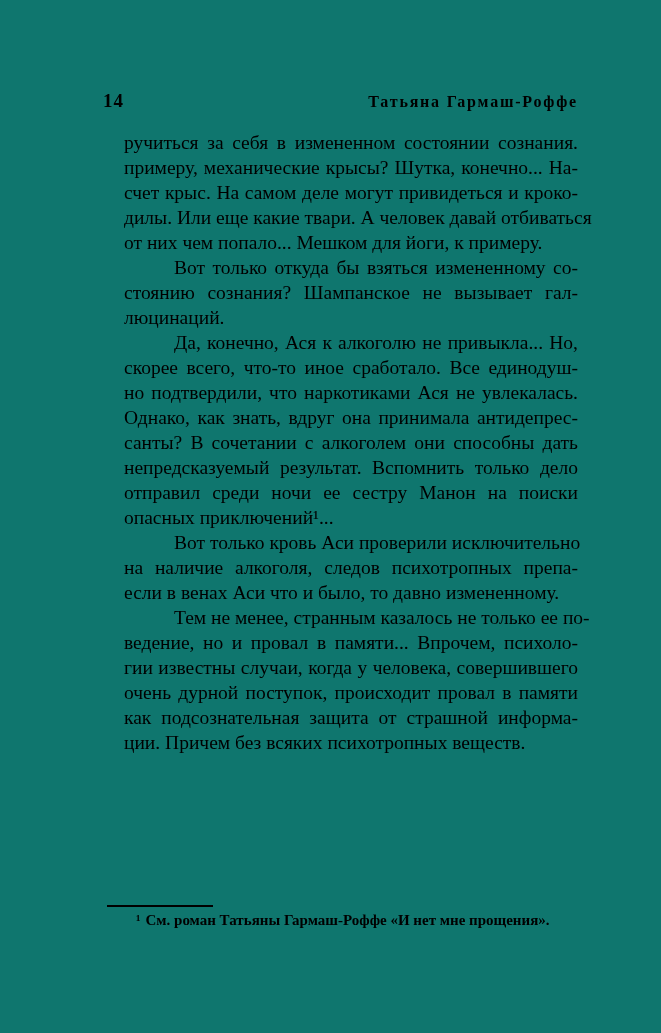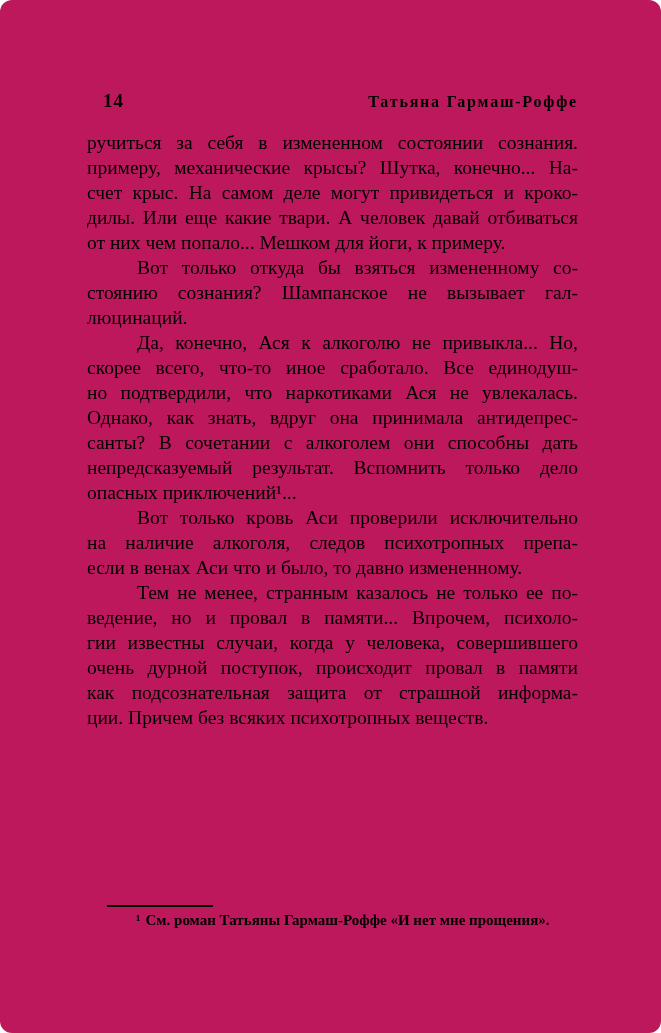--- a/index.html
+++ b/index.html
@@ -4,25 +4,24 @@
 <style>
   html, body {
     margin: 0;
     padding: 0;
     background: #ffffff;
   }
   .page {
     position: relative;
     width: 661px;
     height: 1033px;
-    background: #be185d;
+    background: #0f766e;
     color: #000000;
     font-family: "Liberation Serif", "DejaVu Serif", serif;
     overflow: hidden;
-    border-radius: 12px;
   }
   .running-header {
     position: absolute;
     top: 90px;
     left: 87px;
     width: 491px;
     display: flex;
     justify-content: space-between;
     align-items: baseline;
     font-weight: bold;
@@ -42,20 +41,21 @@
     left: 87px;
     width: 491px;
     font-size: 19.5px;
   }
   .line {
     height: 25px;
     line-height: 25px;
     text-align: justify;
     text-align-last: justify;
     white-space: nowrap;
+    margin-left: 37px;
   }
   .line.last {
     text-align-last: left;
   }
   .line.indent {
     padding-left: 50px;
   }
   .footnote-rule {
     position: absolute;
     top: 905px;
@@ -104,20 +104,21 @@
         <div class="line">стоянию сознания? Шампанское не вызывает гал-</div>
         <div class="line last">люцинаций.</div>
       </div>
       <div class="paragraph">
         <div class="line indent">Да, конечно, Ася к алкоголю не привыкла... Но,</div>
         <div class="line">скорее всего, что-то иное сработало. Все единодуш-</div>
         <div class="line">но подтвердили, что наркотиками Ася не увлекалась.</div>
         <div class="line">Однако, как знать, вдруг она принимала антидепрес-</div>
         <div class="line">санты? В сочетании с алкоголем они способны дать</div>
         <div class="line">непредсказуемый результат. Вспомнить только дело</div>
+        <div class="line">отправил среди ночи ее сестру Манон на поиски</div>
         <div class="line last">опасных приключений¹...</div>
       </div>
       <div class="paragraph">
         <div class="line indent">Вот только кровь Аси проверили исключительно</div>
         <div class="line">на наличие алкоголя, следов психотропных препа-</div>
         <div class="line last">если в венах Аси что и было, то давно измененному.</div>
       </div>
       <div class="paragraph">
         <div class="line indent">Тем не менее, странным казалось не только ее по-</div>
         <div class="line">ведение, но и провал в памяти... Впрочем, психоло-</div>

